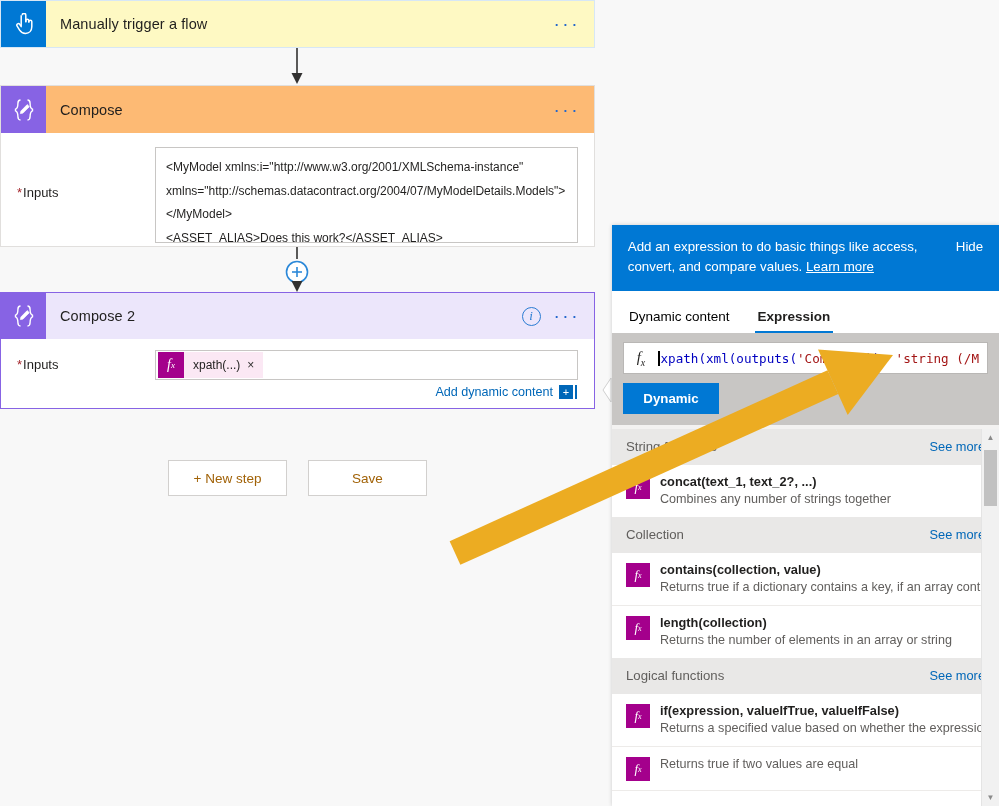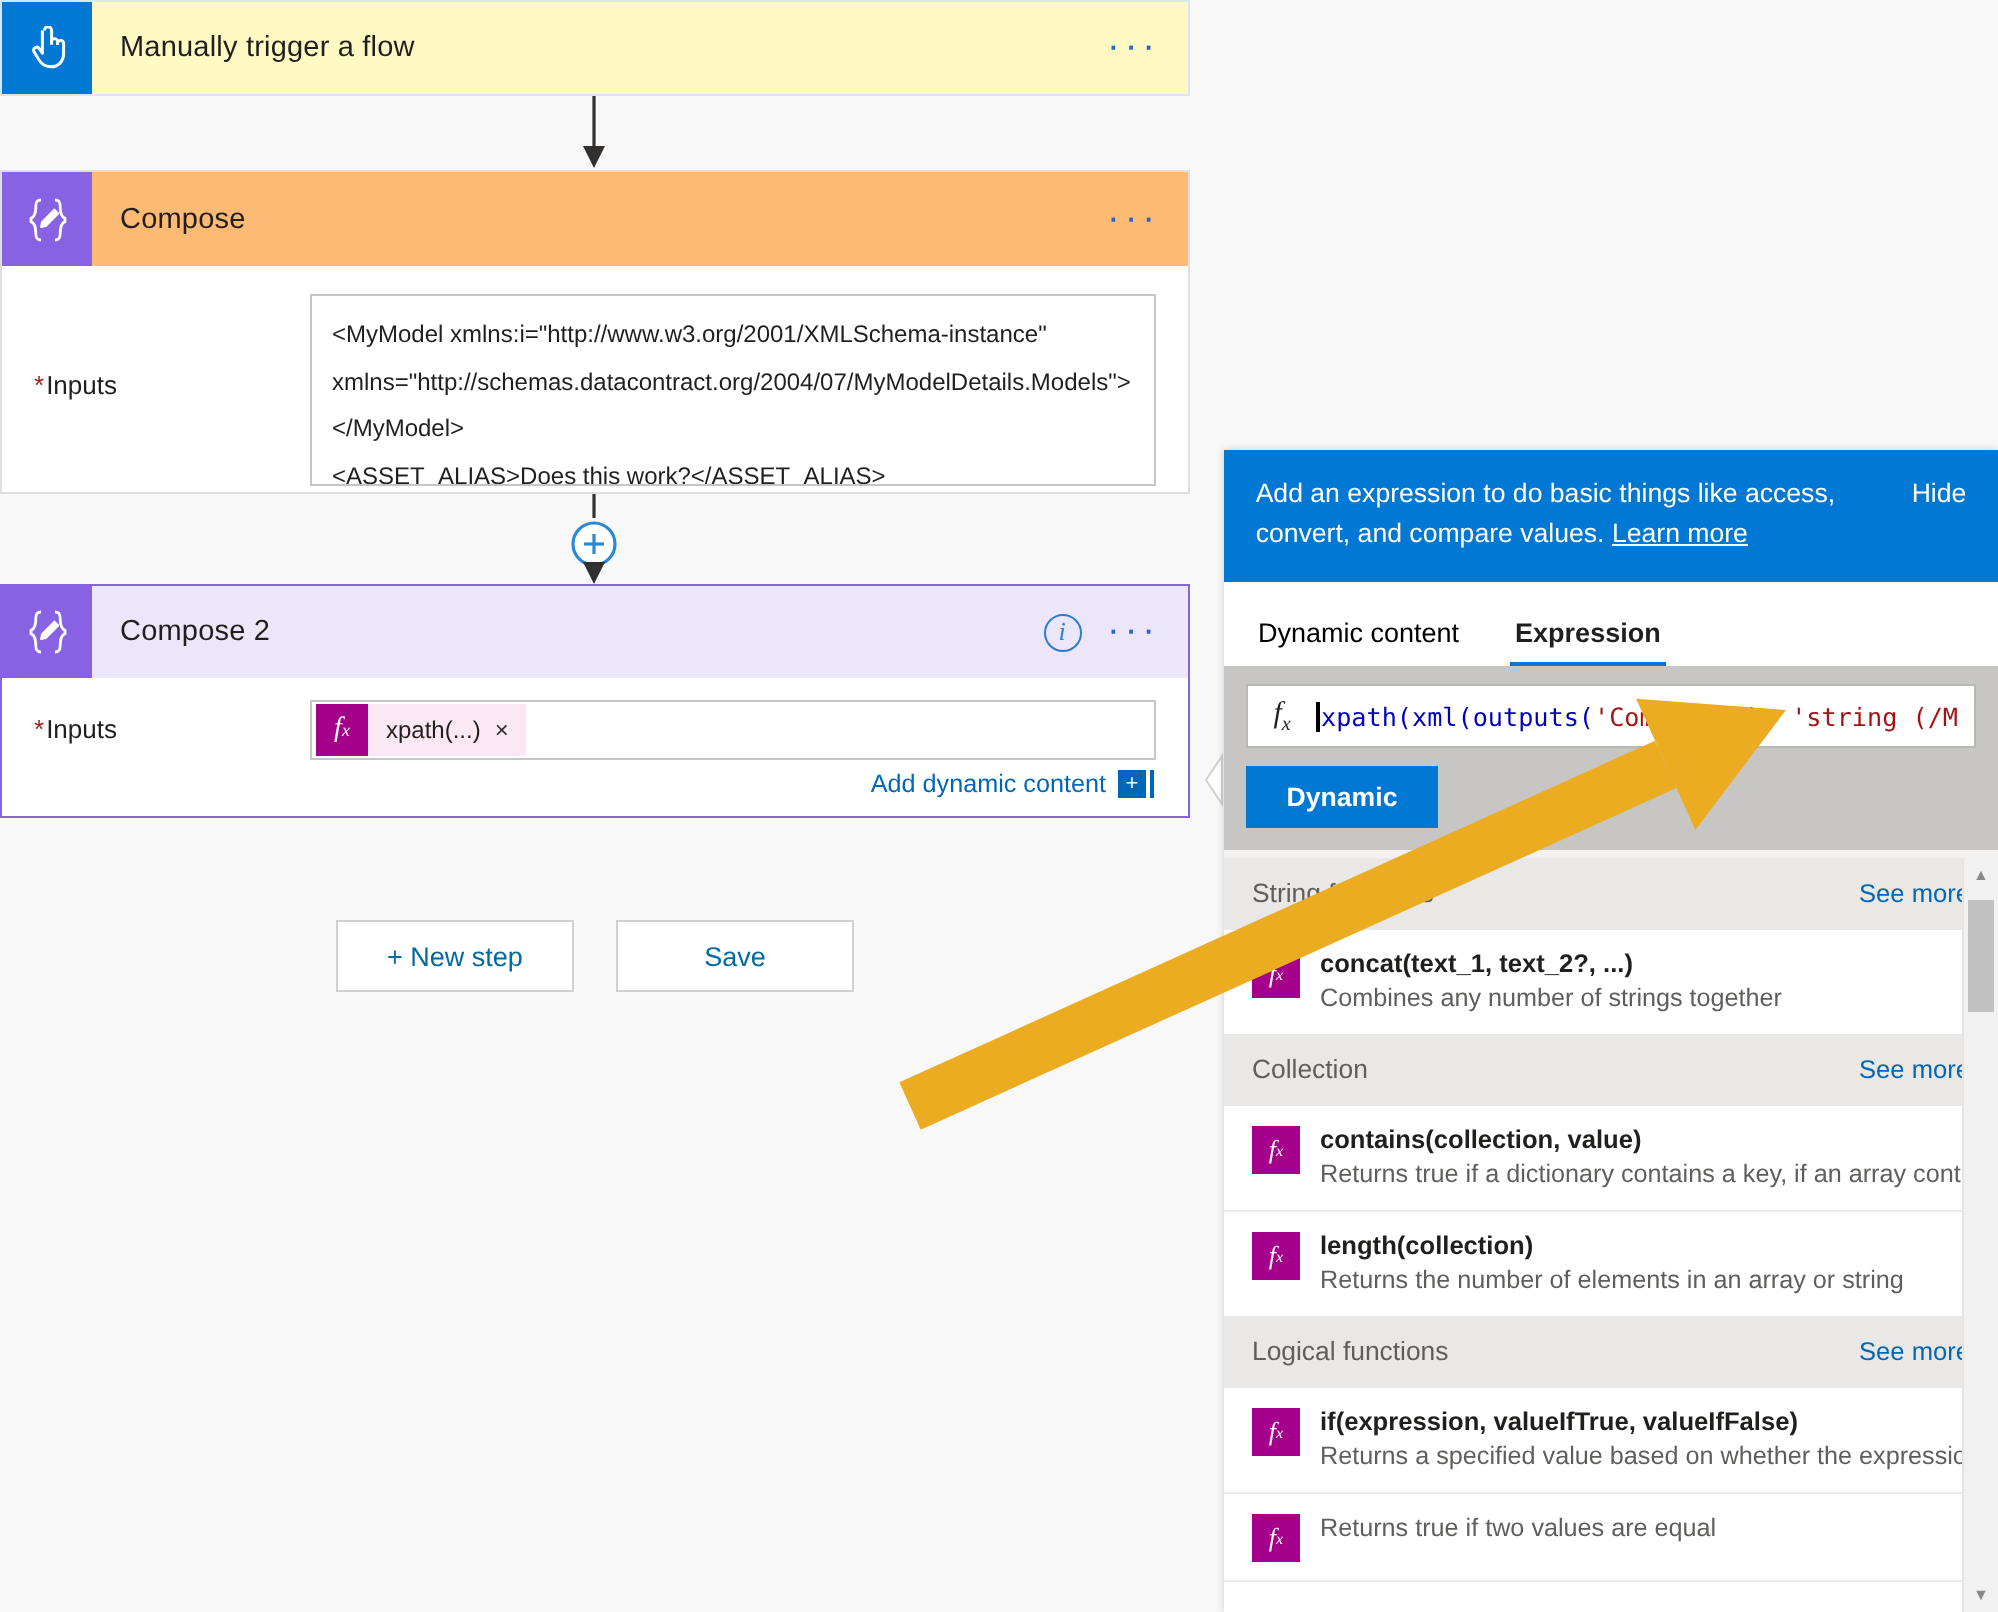--- a/index.html
+++ b/index.html
@@ -166,21 +166,21 @@
   #conn2{top:247px;height:45px;}
 
   
   .btn-row{
     position:absolute;top:460px;left:168px;
     display:flex;gap:21px;
   }
   .flat-btn{
     border:1px solid #d2d0ce;
     background:#fff;
-    color:#0369a1;
+    color:#a16207;
     font-size:13.5px;
     width:119px;height:36px;
     display:flex;align-items:center;justify-content:center;
     cursor:pointer;
     box-sizing:border-box;
   }
 
   
   .panel{
     position:absolute;left:612px;top:225px;

